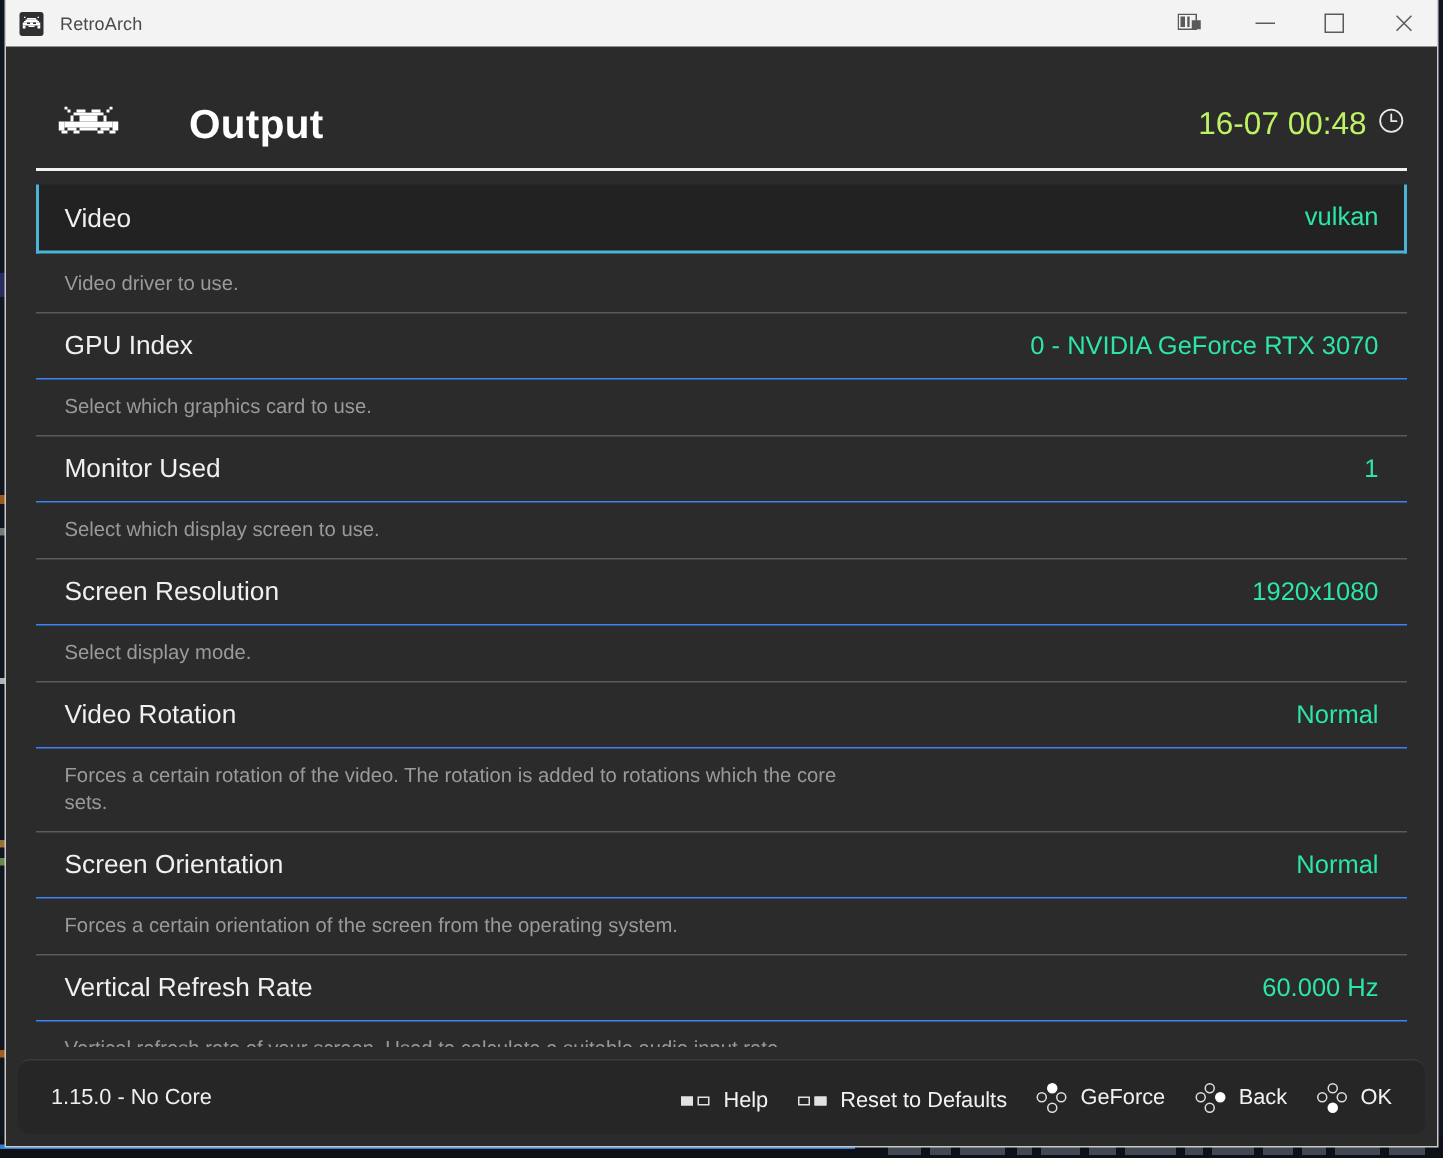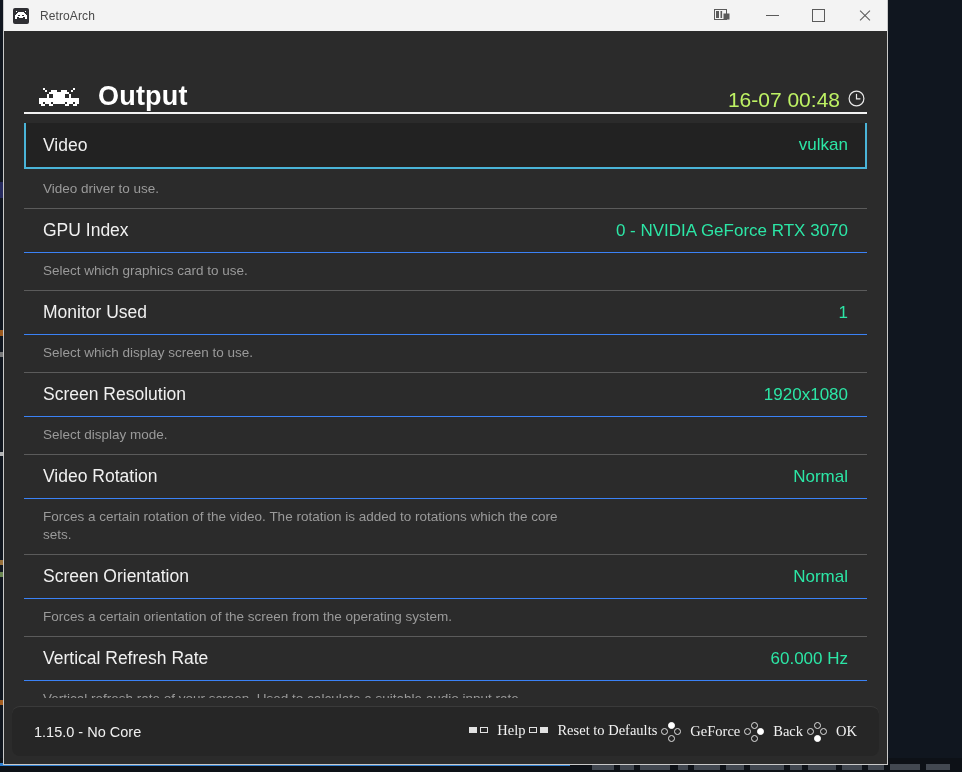--- a/index.html
+++ b/index.html
@@ -42,21 +42,21 @@
     left: 0; bottom: 6px;
     width: 570px; height: 3px;
     background: #2f7fd0;
   }
 
   
   #window {
     position: absolute;
     left: 4px;
     top: 0;
-    width: 883px;
+    width: 954px;
     height: 764px;
     background: #2b2b2b;
     box-shadow: 0 0 0 1px #c9c9c9;
     overflow: hidden;
   }
 
   
   .titlebar {
     height: 31px;
     background: #f3f3f3;
@@ -135,23 +135,24 @@
     position: absolute;
     left: 0; right: 0;
     top: 54px; bottom: 0;
     background: #2b2b2b;
   }
 
   
   .ra-header {
     height: 58px;
     display: flex;
-    align-items: flex-end;
+    align-items: center;
     padding: 0 34px 0 34px;
     position: relative;
+    gap: 28px;
   }
   .ra-logo {
     width: 42px;
     display: flex;
     align-items: center;
     justify-content: center;
     margin-right: 18px;
   }
   .ra-title {
     font-size: 27px;
@@ -235,23 +236,22 @@
     box-sizing: border-box;
     border-top: 1px solid #3a3a3a;
   }
   .ra-version {
     font-size: 14.5px;
     color: #f0f0f0;
   }
   .ra-actions {
     margin-left: auto;
     display: flex;
-    align-items: flex-start;
-    gap: 4px;
-    font-family: Liberation Serif, serif;
+    align-items: flex-end;
+    gap: 20px;
   }
   .ra-action {
     display: flex;
     align-items: center;
     gap: 9px;
   }
   .ra-action-label {
     font-size: 14.5px;
     color: #f2f2f2;
   }

